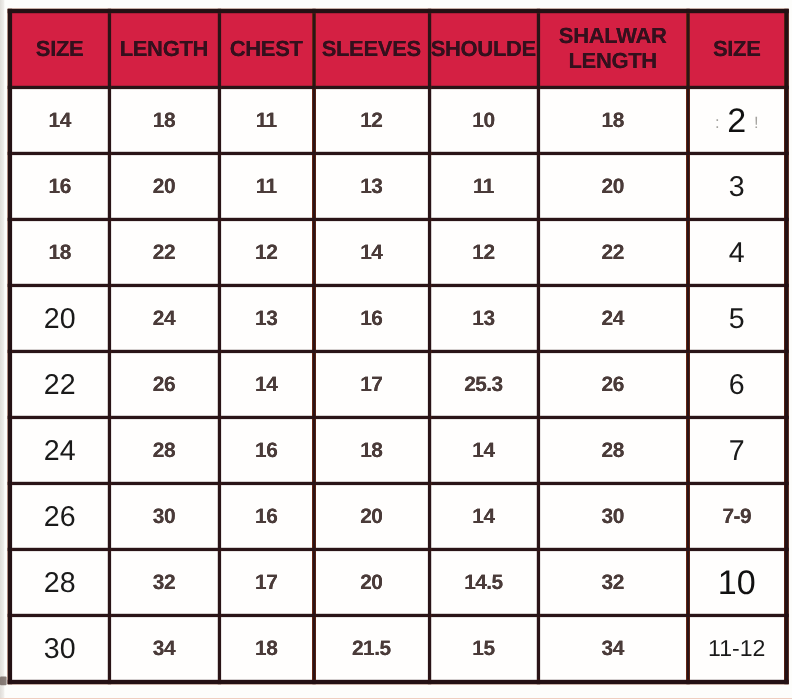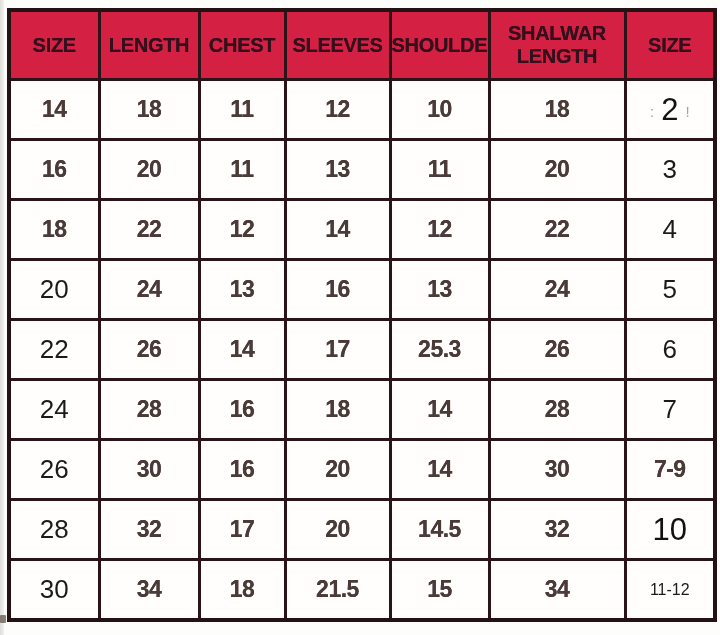--- a/index.html
+++ b/index.html
@@ -59,38 +59,38 @@
     font-weight: bold;
     font-size: 20px;
     letter-spacing: -0.3px;
     line-height: 1.15;
     text-shadow: 0 0 0.5px #34101d;
   }
   td.cell { height: 57px; background: #fffefd; }
   td.cell.bold {
     font-weight: bold;
     color: #4a3b39;
-    font-size: 23px;
+    font-size: 19px;
     letter-spacing: -0.5px;
     text-shadow: 0 0 0.5px #4a3b39;
   }
   td.cell.thin {
     font-weight: 400;
     color: #1a1a1a;
     font-size: 26px;
   }
   td.cell.thin-lg {
     font-weight: 400;
     color: #111111;
     font-size: 31px;
   }
   td.cell.thin-sm {
     font-weight: 400;
     color: #1a1a1a;
-    font-size: 16px;
+    font-size: 21px;
   }
   td.cell .mark {
     color: #8f8d88;
     font-size: 15px;
     font-weight: 400;
     vertical-align: middle;
     margin: 0 7px;
     opacity: .8;
   }
   

